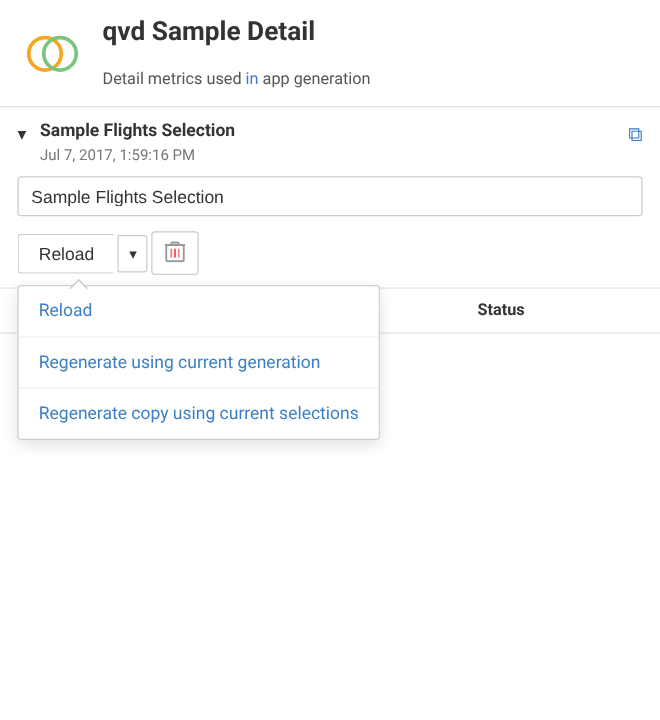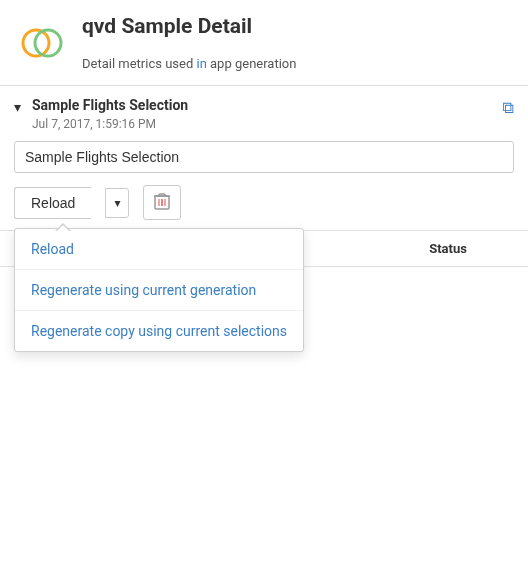--- a/index.html
+++ b/index.html
@@ -89,21 +89,21 @@
       font-size: 14px;
       color: #333;
       outline: none;
     }
 
     
     .button-row {
       padding: 4px 14px 10px 14px;
       display: flex;
       align-items: center;
-      gap: 14px;
+      gap: 3px;
       position: relative;
     }
     .reload-btn {
       background: #fff;
       border: 1px solid #ccc;
       border-radius: 3px 0 0 3px;
       padding: 7px 16px;
       font-size: 14px;
       font-weight: 500;
       color: #333;
@@ -176,21 +176,20 @@
     }
     .table-col {
       flex: 1;
       padding: 10px 14px;
       font-size: 13px;
       font-weight: 700;
       color: #333;
       text-align: left;
     }
     .table-col.status-col {
-      text-align: center;
       flex: 0 0 160px;
     }
     .table-body {
       min-height: 200px;
       background: #fff;
     }
 
     
     .dropdown-pointer {
       position: absolute;

